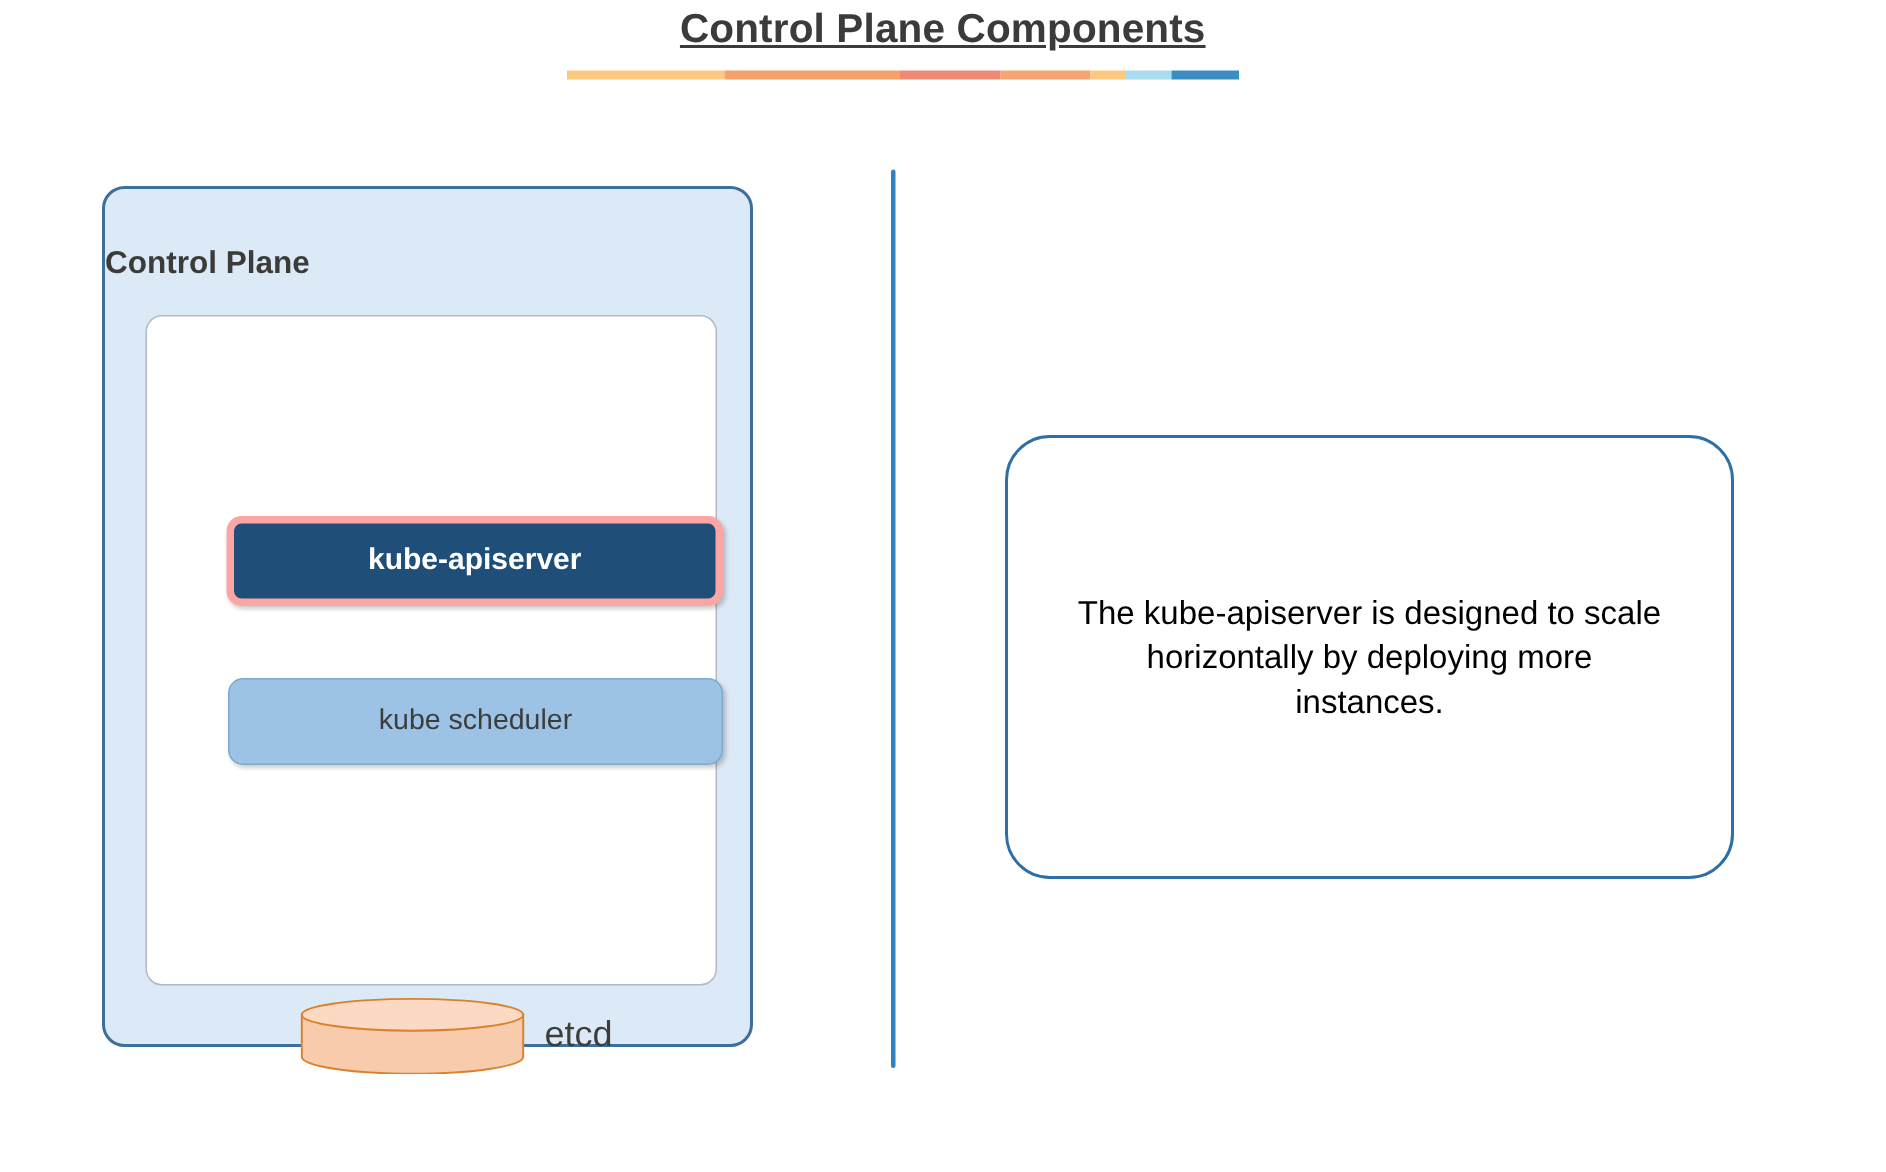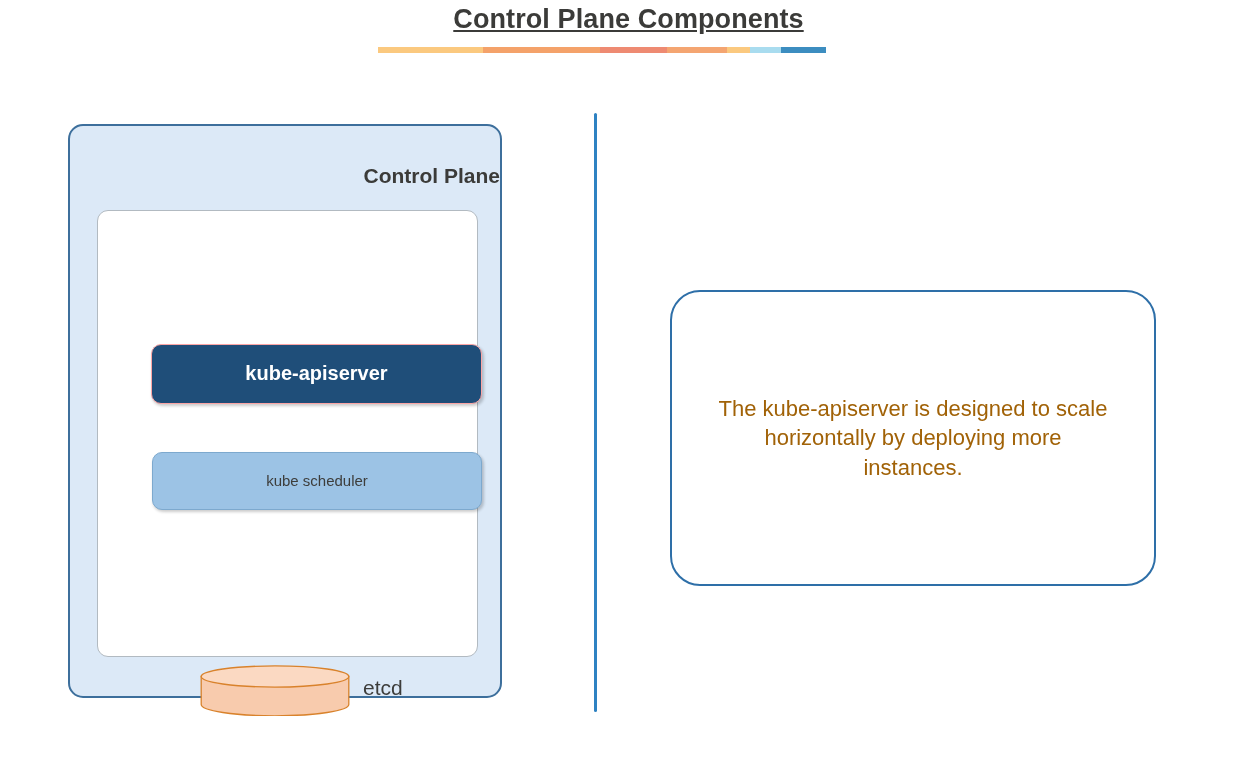--- a/index.html
+++ b/index.html
@@ -54,21 +54,21 @@
     box-sizing: border-box;
     background: #dce9f7;
     border: 2.5px solid #3d6f9c;
     border-radius: 15px;
   }
   #control-plane-heading {
     position: absolute;
     left: 0;
     top: 38px;
     width: 100%;
-    text-align: right;
+    text-align: left;
     font-size: 21px;
     font-weight: bold;
     color: #3b3b39;
   }
   #control-plane-inner {
     position: absolute;
     left: 27px;
     top: 84px;
     width: 381px;
     height: 447px;
@@ -85,30 +85,30 @@
     border-radius: 10px;
     display: flex;
     align-items: center;
     justify-content: center;
     text-align: center;
     line-height: 1.18;
     box-shadow: 1.5px 2px 3px rgba(0,0,0,0.20);
   }
   .component-box.primary {
     background: #1f4e79;
-    border: 1px solid #fca5a5;
+    border: 5px solid #fca5a5;
     color: #ffffff;
     font-size: 20px;
     font-weight: bold;
   }
   .component-box.secondary {
     background: #9cc3e5;
     border: 1.2px solid #7da9ce;
     color: #3d3d3b;
-    font-size: 15px;
+    font-size: 19px;
     font-weight: normal;
     text-align: right;
   }
   #box-kube-apiserver { left: 53px; top: 133px; width: 331px; height: 60px; }
   #box-kube-scheduler { left: 54px; top: 241px; width: 330px; height: 58px; }
   #box-kube-controller-manager { left: 54px; top: 346px; width: 330px; height: 61px; }
 
   
   #etcd-group {
     position: absolute;
@@ -121,21 +121,21 @@
     position: absolute;
     left: 0;
     top: 0;
     width: 150px;
     height: 51px;
   }
   #etcd-label {
     position: absolute;
     left: 163px;
     top: 11px;
-    font-size: 21px;
+    font-size: 24px;
     color: #3d3d3b;
     white-space: nowrap;
   }
 
   
   #vertical-divider {
     position: absolute;
     left: 594px;
     top: 113px;
     width: 3px;
@@ -156,21 +156,21 @@
     border: 2.5px solid #2e6fa8;
     border-radius: 30px;
     display: flex;
     align-items: center;
     justify-content: center;
     padding: 0 44px;
   }
   #callout-text {
     font-size: 22px;
     line-height: 1.32;
-    color: #a16207;
+    color: #000000;
     text-align: center;
   }
 </style>
 </head>
 <body>
 
 <div id="canvas">
 
   <div id="page-title">Control Plane Components</div>
 

